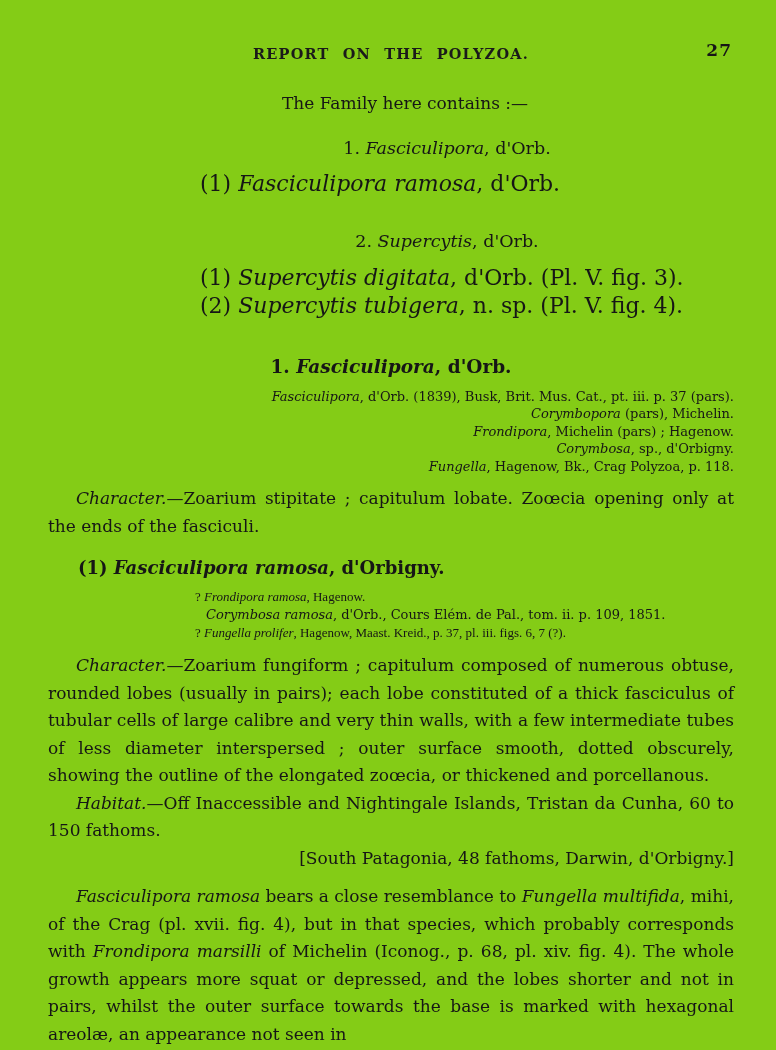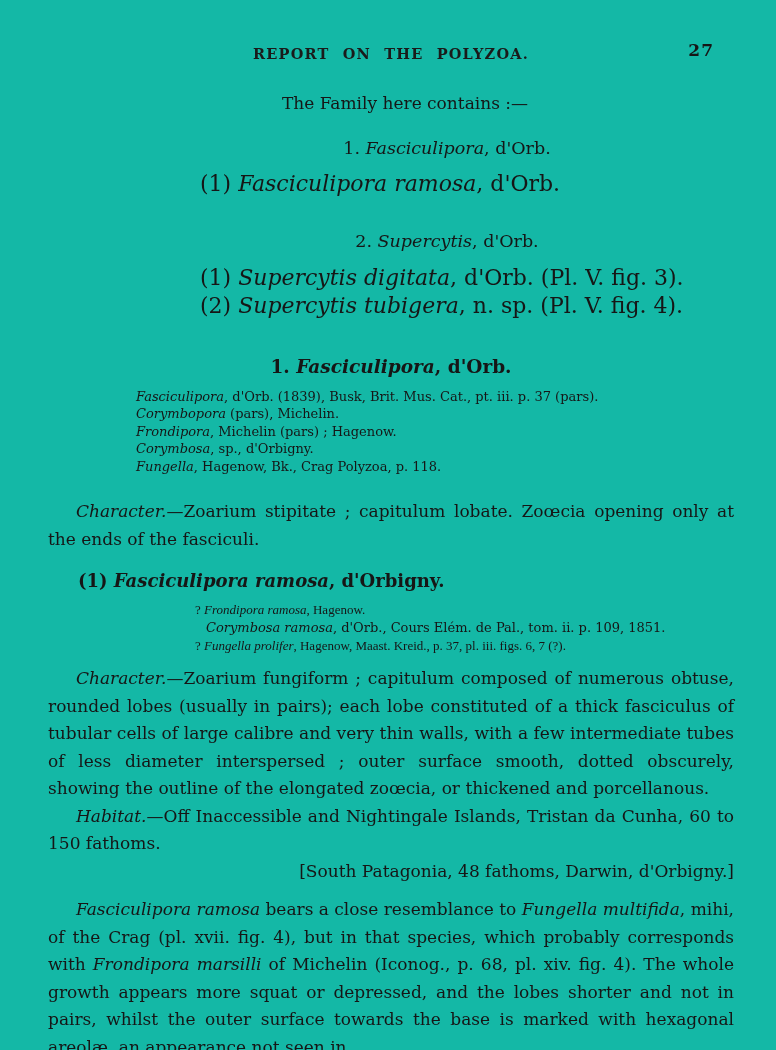--- a/index.html
+++ b/index.html
@@ -2,21 +2,21 @@
 <html><head>
 <meta charset="utf-8">
 <style>
   * { margin: 0; padding: 0; box-sizing: border-box; }
   html, body { background: #ffffff; }
   .page {
     position: relative;
     width: 776px;
     height: 1050px;
     margin: 0 auto;
-    background: #14b8a6;
+    background: #84cc16;
     overflow: hidden;
     font-family: "DejaVu Serif", "Liberation Serif", serif;
     color: #161616;
     padding: 44px 42px 0 48px;
   }
   i { font-style: italic; }
 
   
   .running-header {
     position: relative;
@@ -26,21 +26,21 @@
   }
   .running-title {
     font-size: 14.5px;
     font-weight: bold;
     letter-spacing: 1.2px;
     word-spacing: 7px;
     color: #1a1a1a;
   }
   .page-number {
     position: absolute;
-    right: 20px;
+    right: 2px;
     top: -4px;
     font-size: 17px;
     font-weight: bold;
     letter-spacing: 1px;
   }
 
   
   .body-line, .body-par {
     font-size: 17px;
     line-height: 27.5px;
@@ -55,21 +55,21 @@
   .gap-before-genus2 { height: 12px; }
 
   .section-heading {
     text-align: center;
     font-size: 18.5px;
     margin-top: 36px;
     margin-bottom: 11px;
   }
 
   .syn-block { font-size: 13px; line-height: 17.6px; }
-  .syn-block-1 { margin-left: 88px; margin-bottom: 23px; }
+  .syn-block-1 { margin-left: 88px; margin-bottom: 10px; text-align: right; }
   .syn-block-2 { margin-left: 158px; margin-bottom: 11px; }
   .syn-line.hang { margin-left: -11px; font-family: Liberation Serif, serif; }
 
   .body-par { text-align: justify; text-indent: 28px; }
   .char-par-1 { margin-bottom: 17px; }
 
   .species-heading {
     font-size: 18px;
     margin-left: 30px;
     margin-top: 0;

